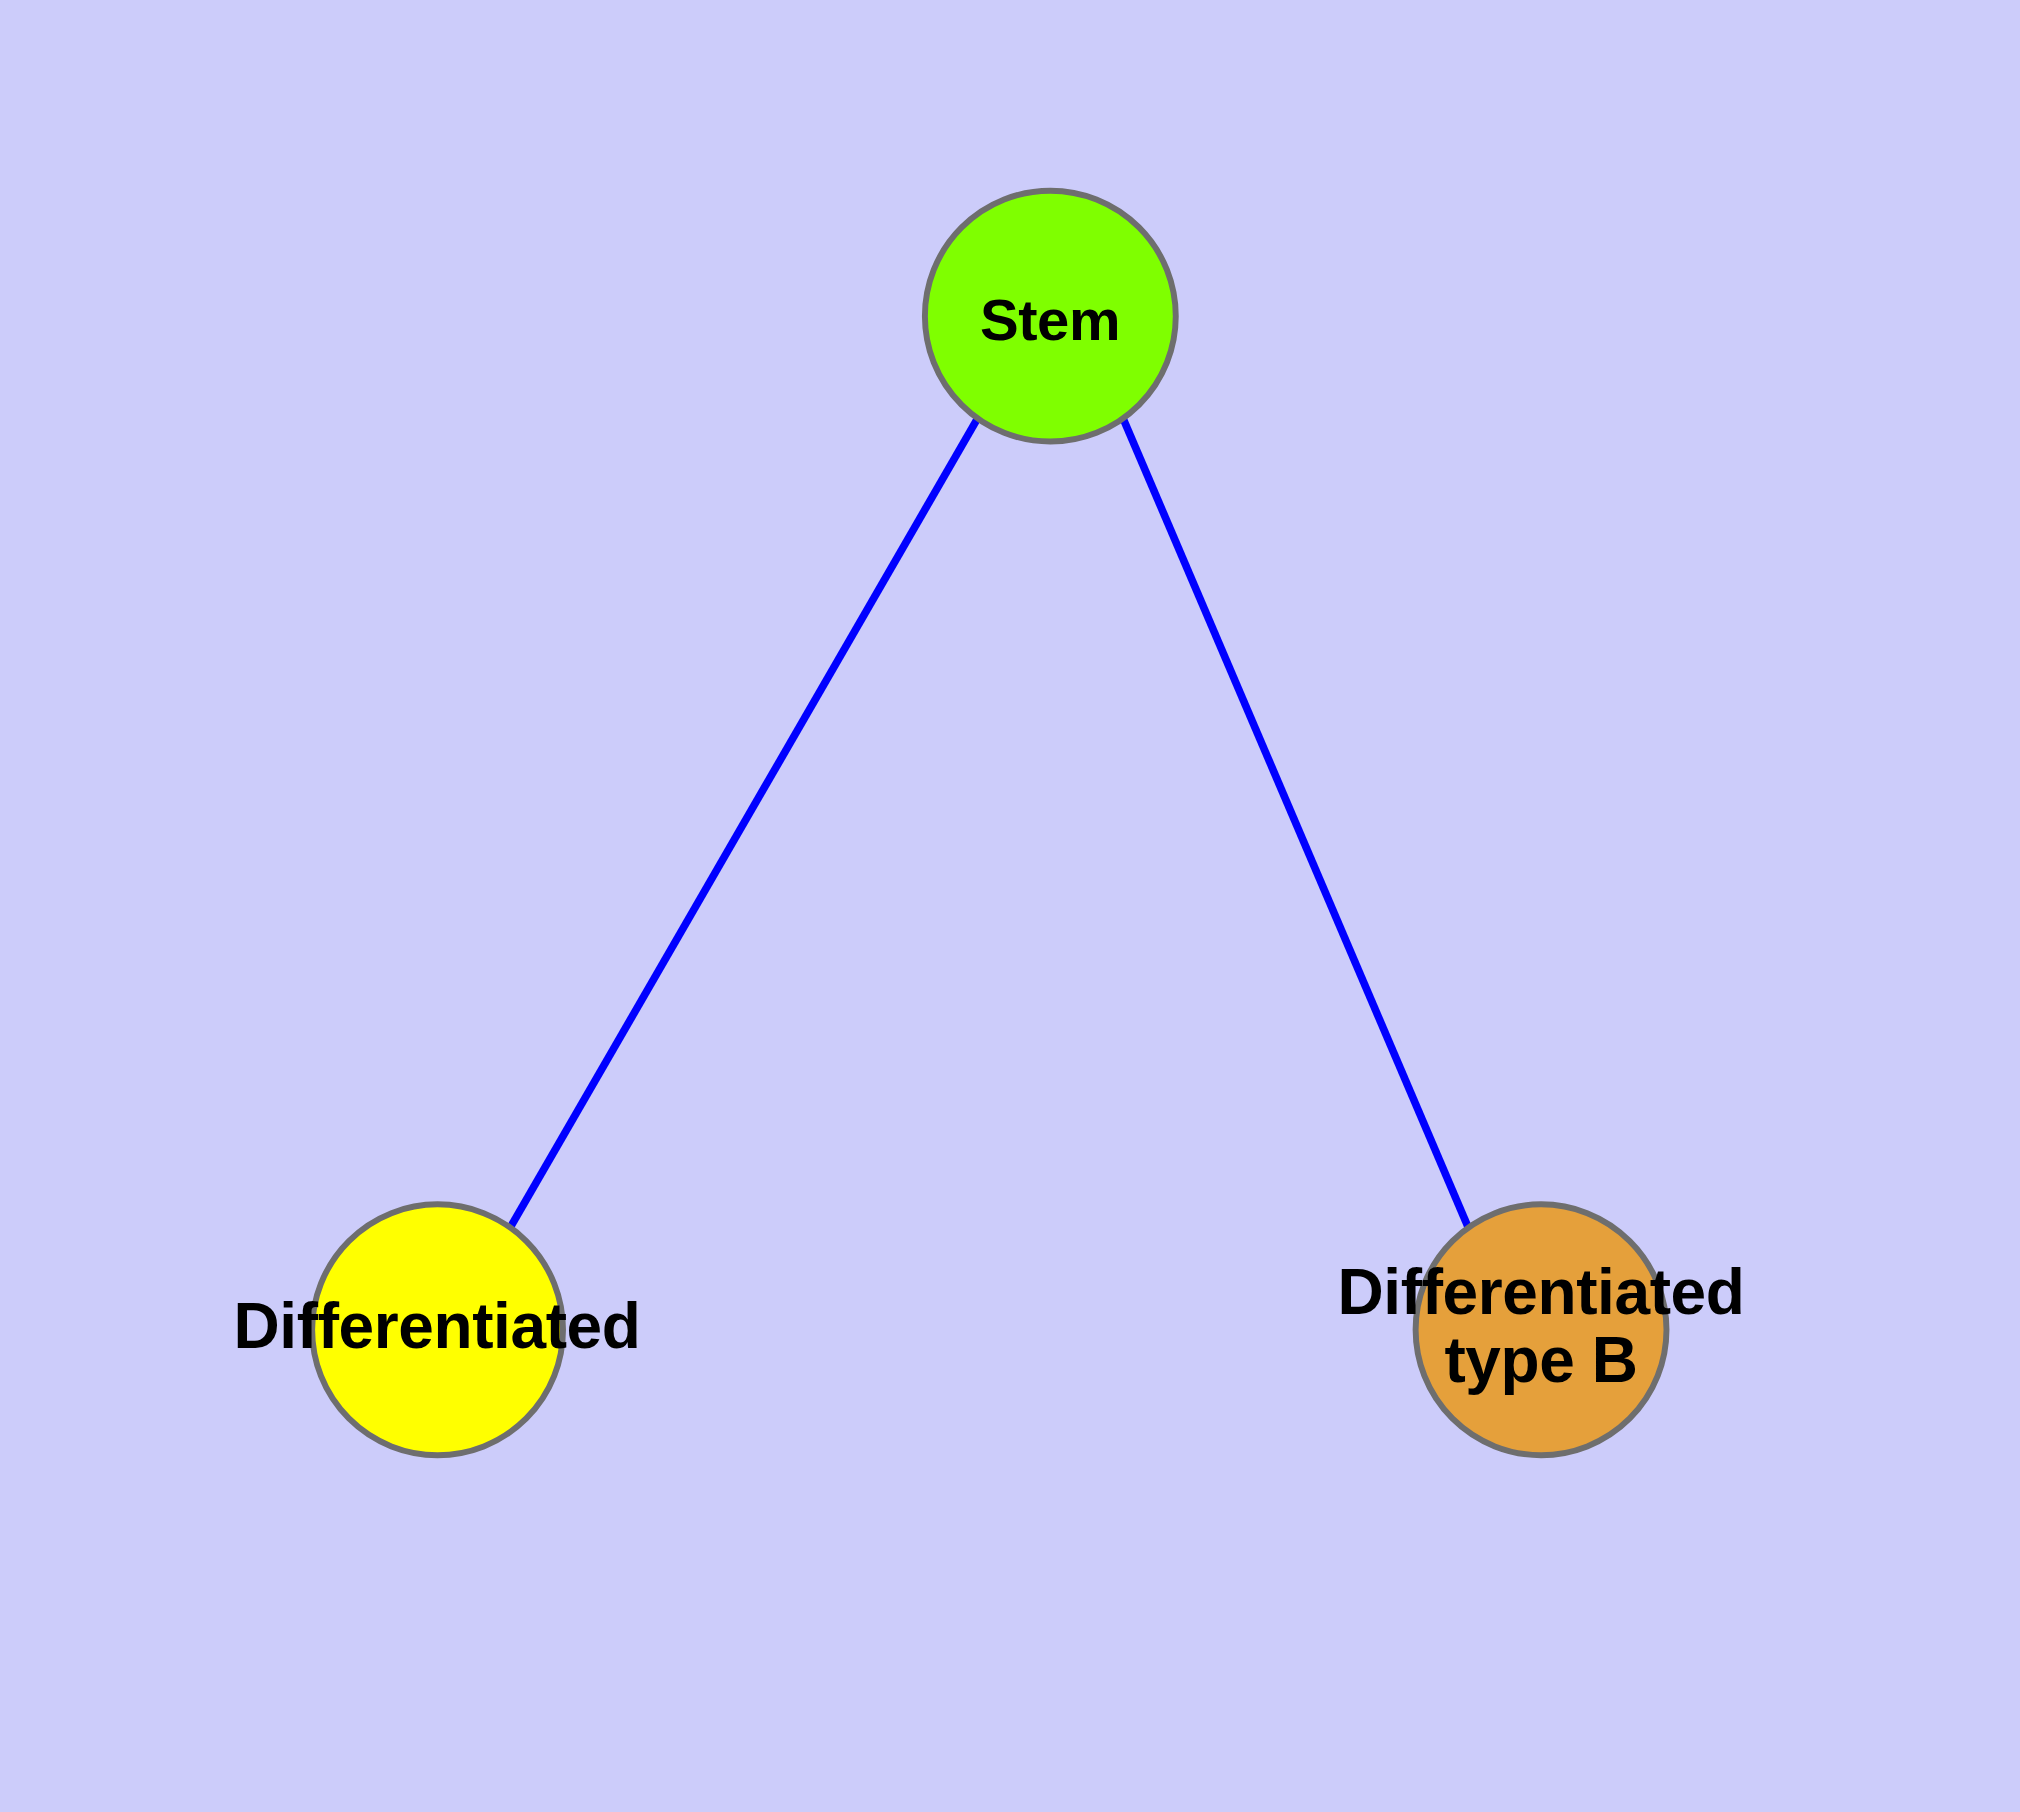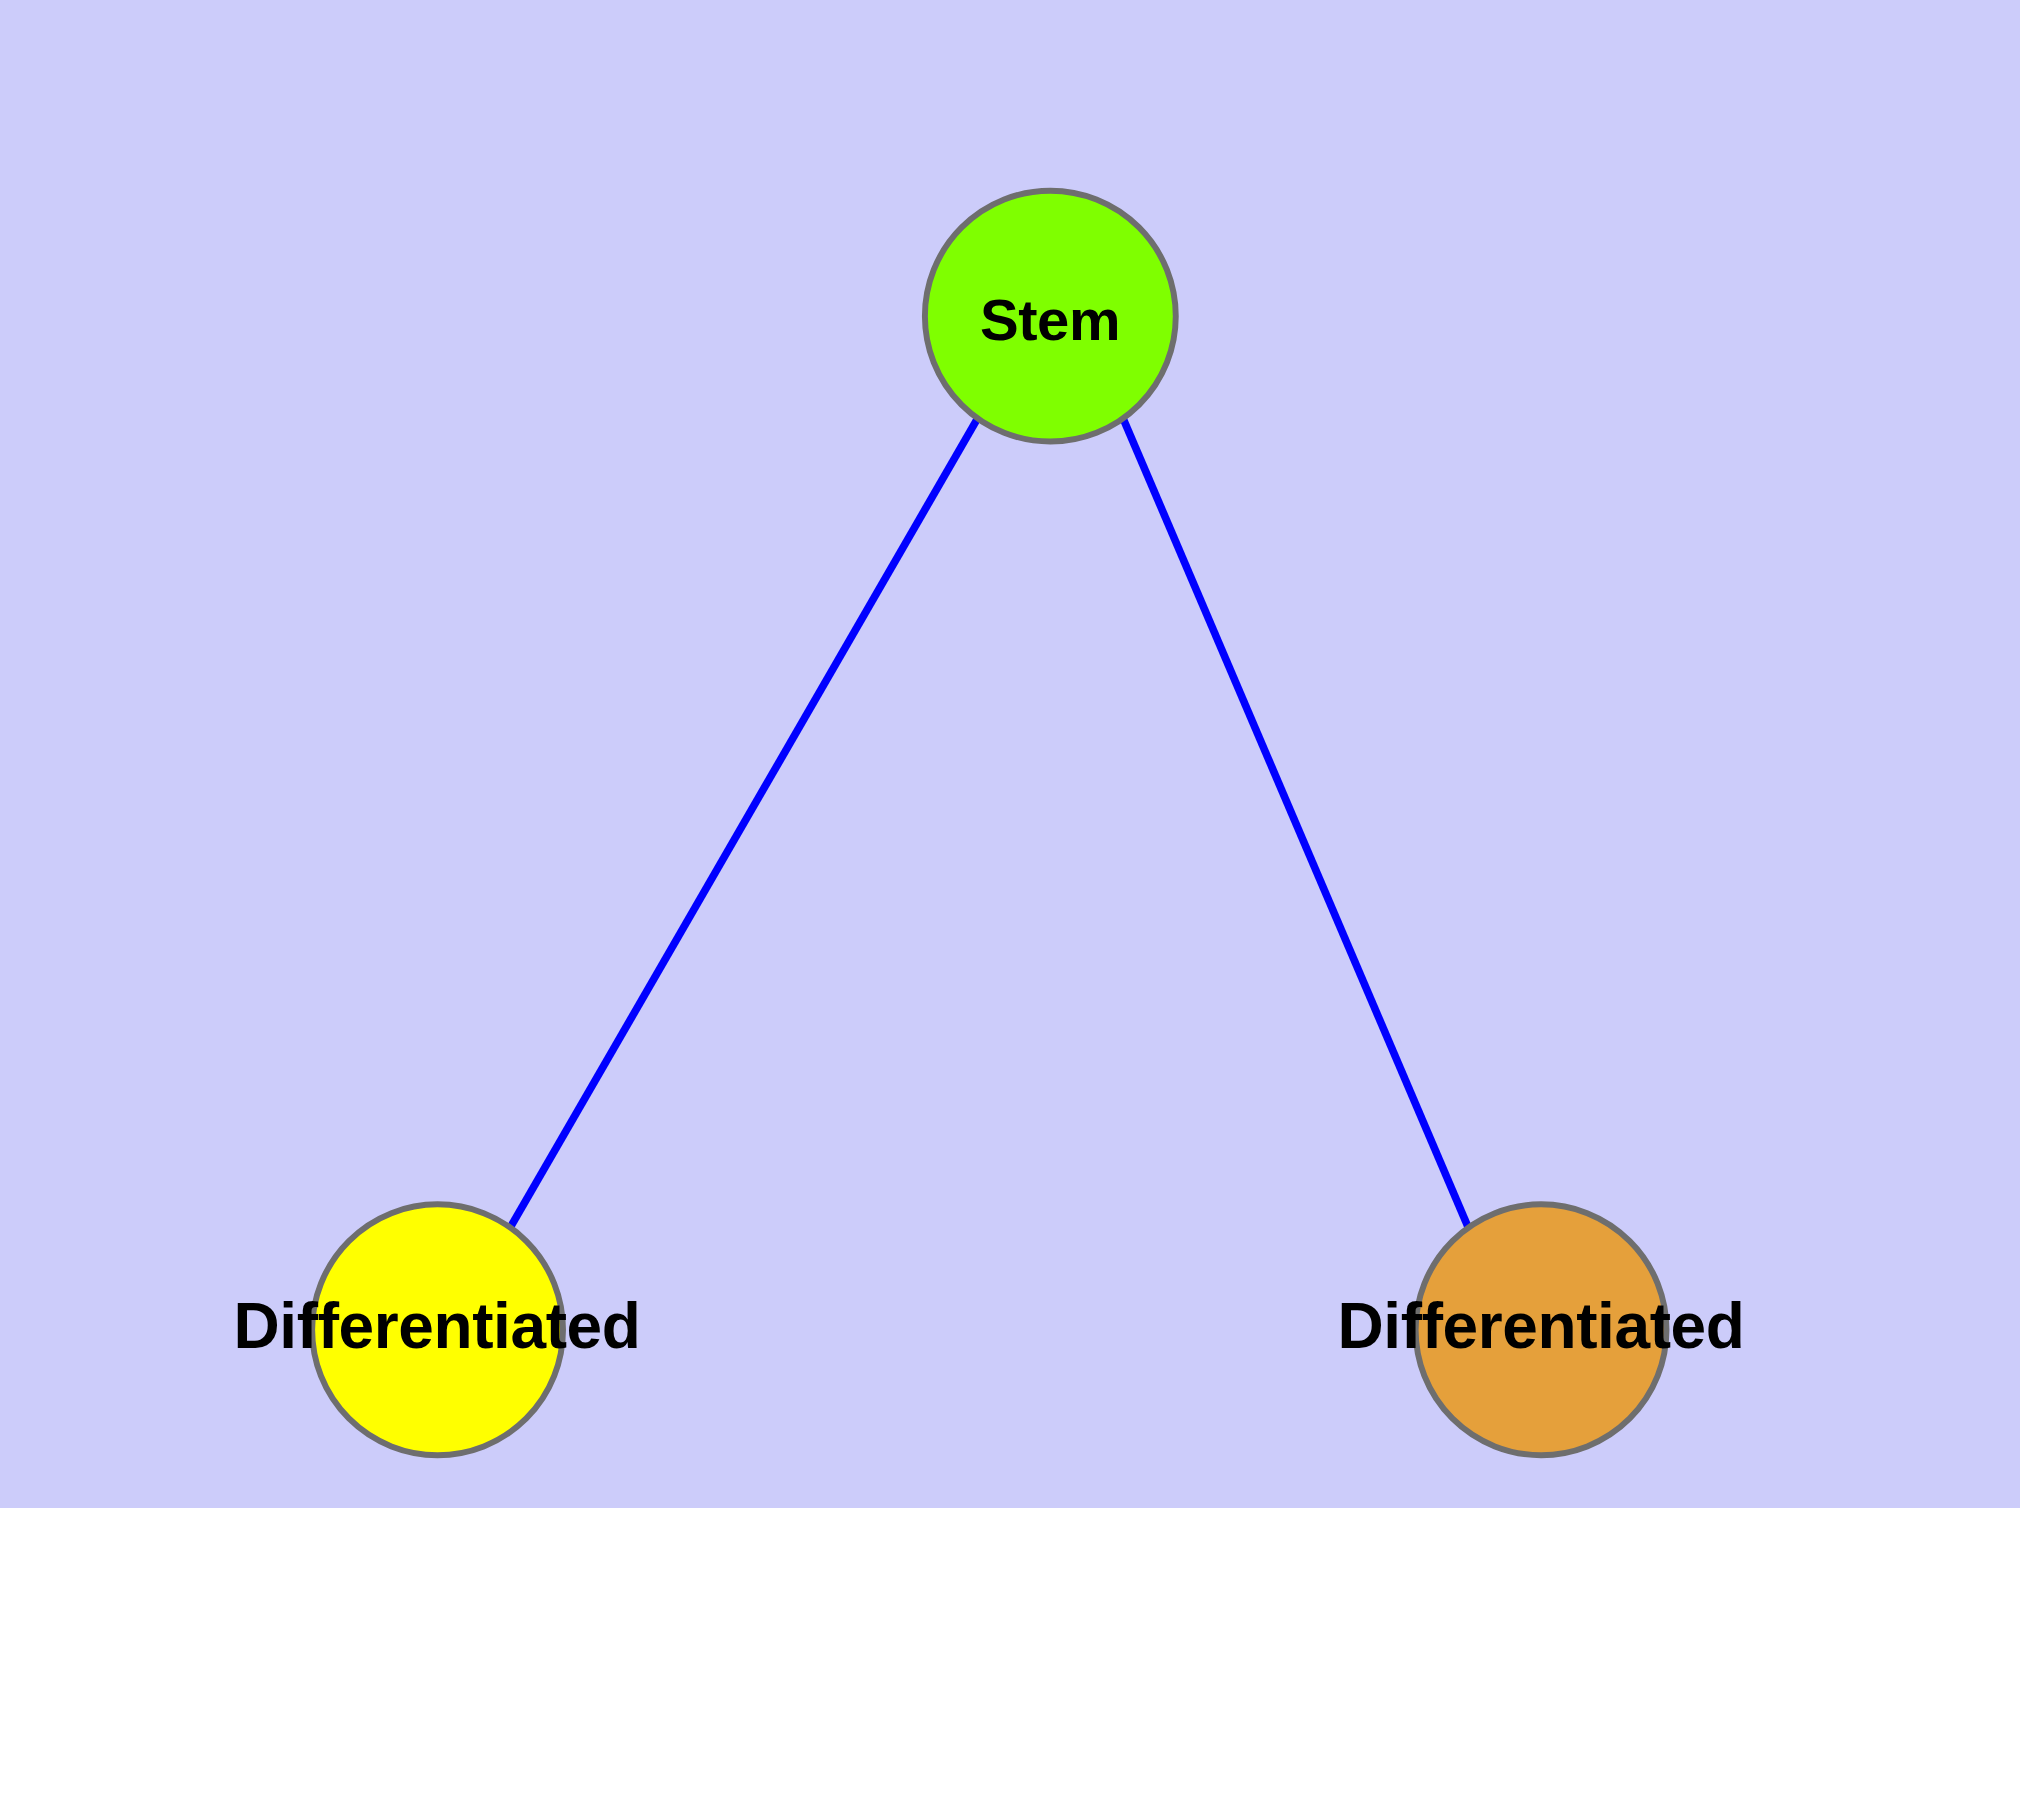--- a/index.html
+++ b/index.html
@@ -8,21 +8,21 @@
   }
   body {
     width: 2021px;
     height: 1812px;
     overflow: hidden;
     font-family: "Liberation Sans", sans-serif;
   }
   #canvas {
     position: relative;
     width: 2021px;
-    height: 1508px;
+    height: 1812px;
     background: #ccccfa;
   }
   #graph-svg {
     position: absolute;
     left: 0;
     top: 0;
     width: 2021px;
     height: 1812px;
     display: block;
   }
@@ -77,16 +77,17 @@
   <div class="node-label" id="label-stem">
     <span class="line">Stem</span>
   </div>
 
   <div class="node-label" id="label-type-a">
     <span class="line">Differentiated</span>
   </div>
 
   <div class="node-label" id="label-type-b">
     <span class="line">Differentiated</span>
+    <span class="line">type B</span>
   </div>
 
 </div>
 
 
 </body></html>

